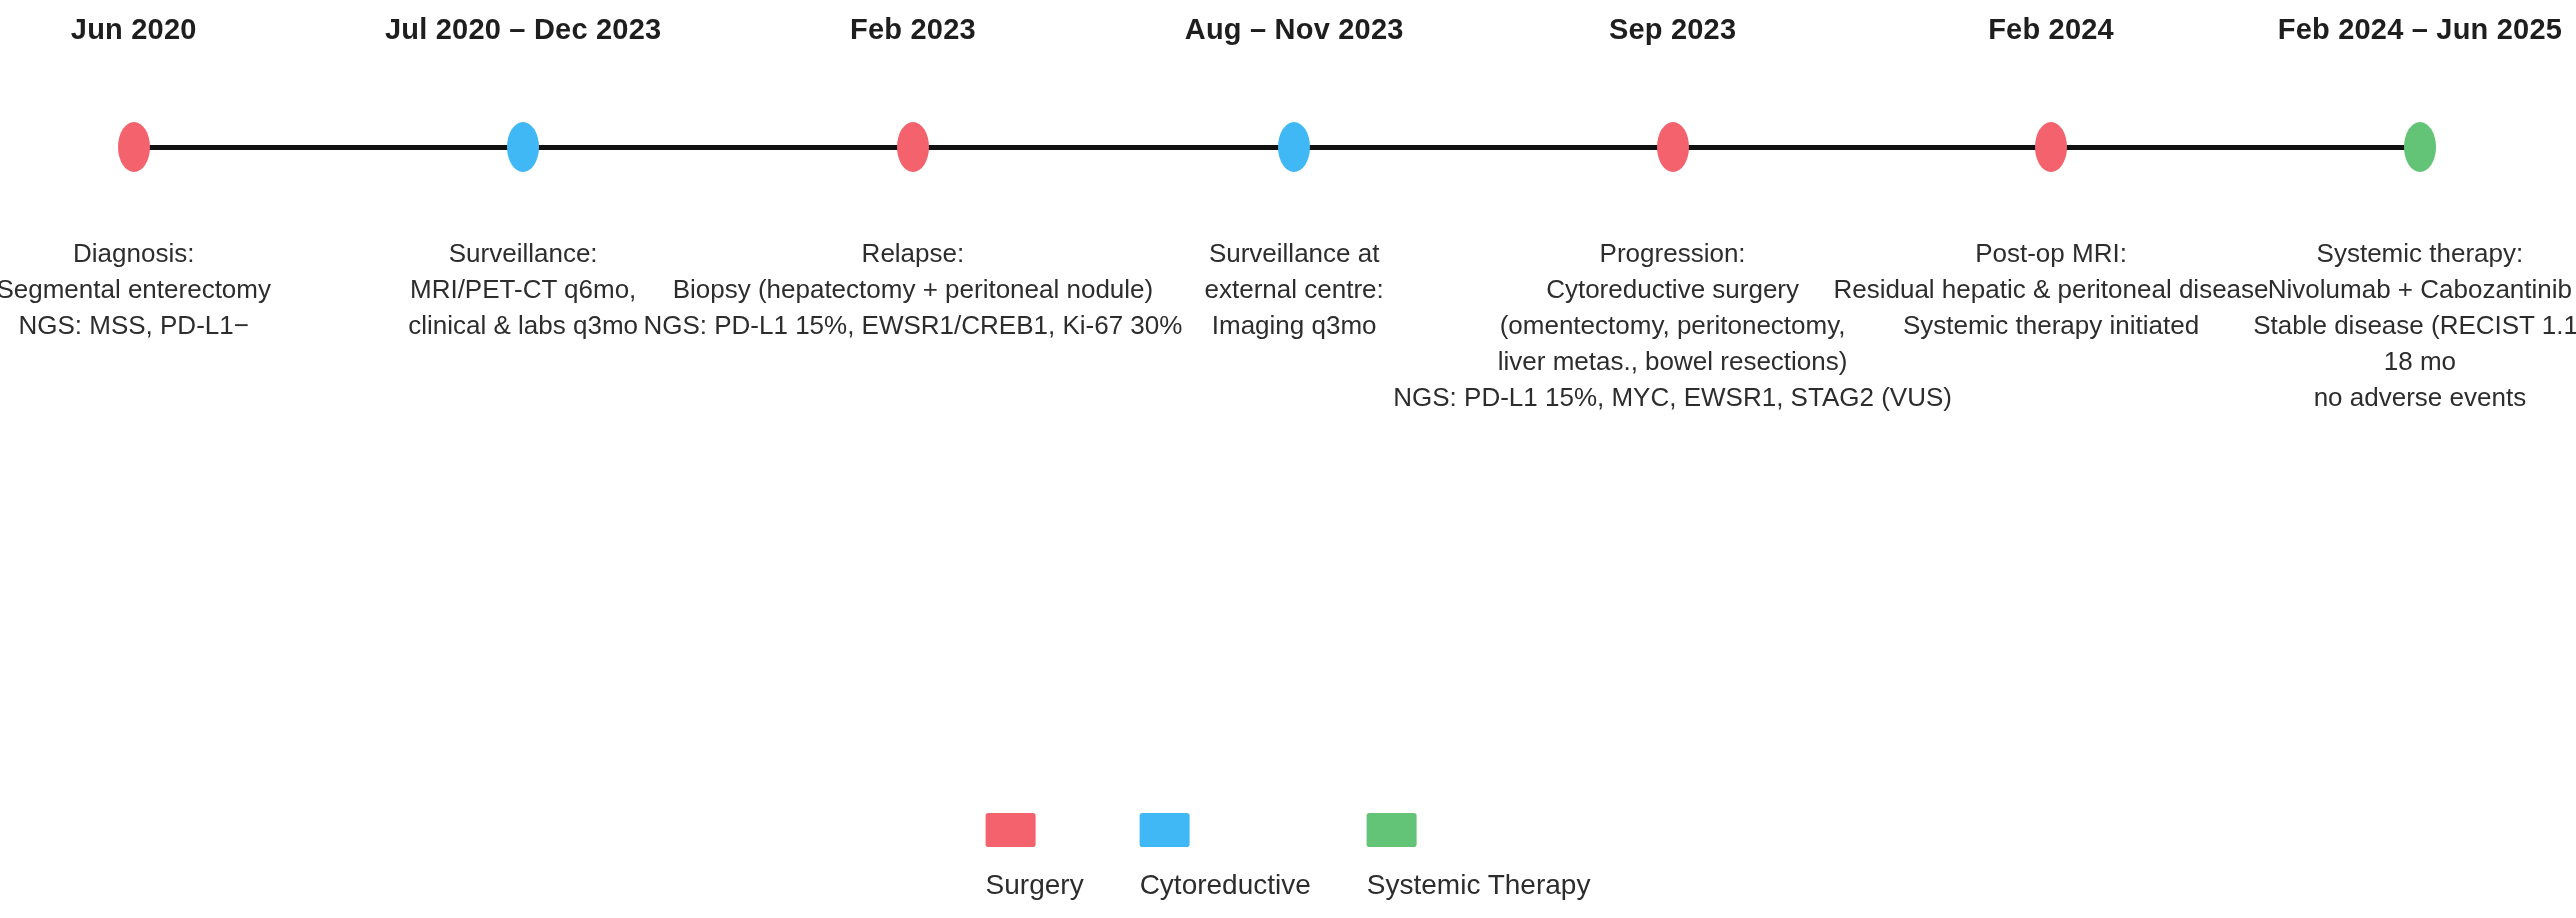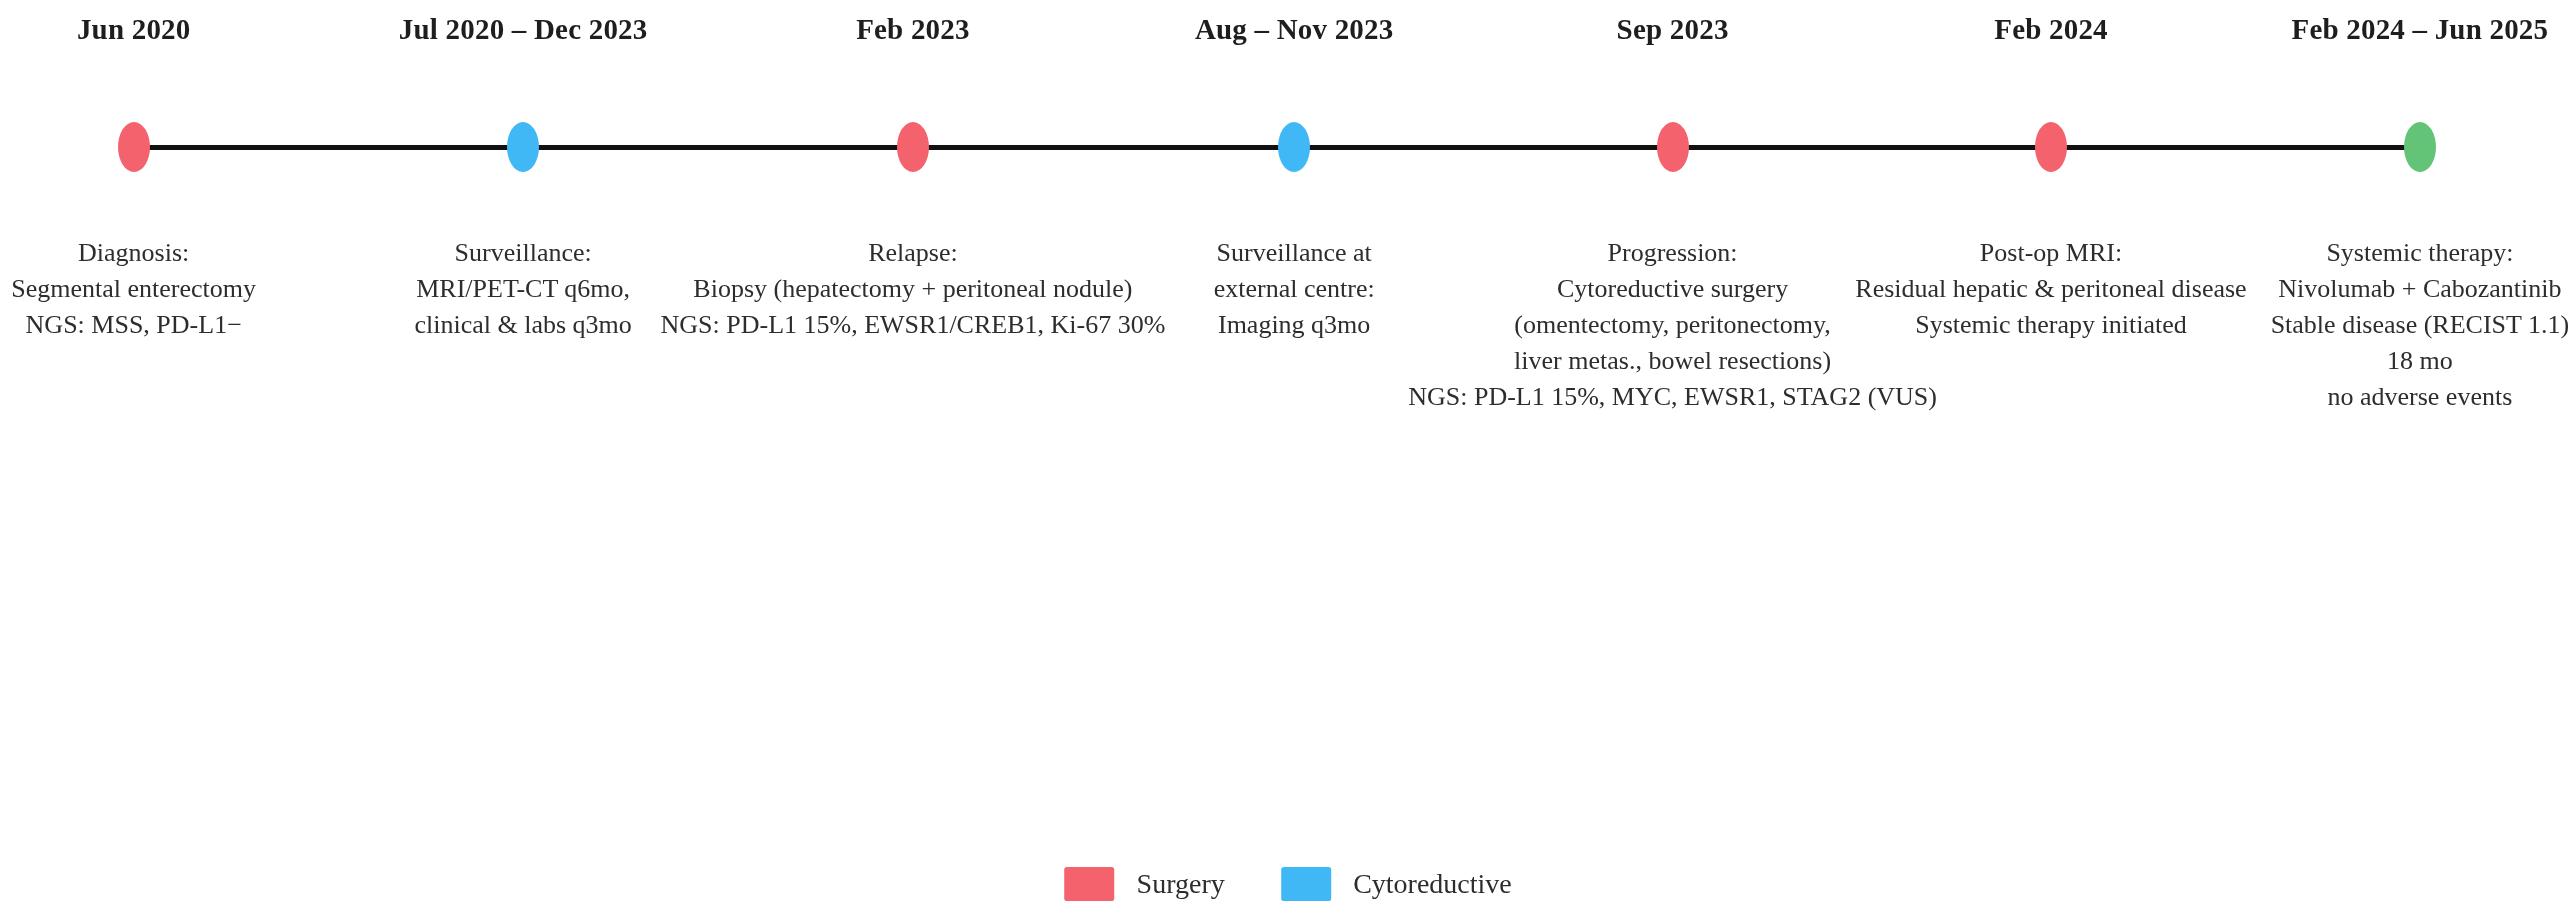--- a/index.html
+++ b/index.html
@@ -1,21 +1,21 @@
 <!DOCTYPE html>
 <html style="font-size:15px"><head>
 <meta charset="utf-8">
 <style>
   html,body{margin:0;padding:0;background:#ffffff;}
   #canvas{
     position:relative;
     width:2576px;
     height:918px;
     background:#ffffff;
-    font-family:Liberation Serif, serif;
+    font-family:Liberation Sans, sans-serif;
     overflow:hidden;
   }
   
   .axis-line{
     position:absolute;
     top:145px;
     height:4.7px;
     background:#111111;
   }
   
@@ -65,22 +65,22 @@
     position:absolute;
     bottom:17px;
     left:50%;
     transform:translateX(-50%);
     display:flex;
     align-items:center;
     gap:56px;
   }
   .legend-item{
     display:flex;
-    align-items:center;
     gap:22.4px;
+    flex-direction:column;
   }
   .legend-swatch{
     width:50px;
     height:34px;
     border-radius:2.8px;
   }
   .legend-label{
     font-size:28px;
     color:#2d2d2d;
     white-space:nowrap;
@@ -155,16 +155,20 @@
 
   <div class="legend">
     <div class="legend-item">
       <div class="legend-swatch" style="background: rgb(244, 98, 109);"></div>
       <div class="legend-label">Surgery</div>
     </div>
     <div class="legend-item">
       <div class="legend-swatch" style="background: rgb(65, 184, 246);"></div>
       <div class="legend-label">Cytoreductive</div>
     </div>
+    <div class="legend-item">
+      <div class="legend-swatch" style="background: rgb(99, 195, 118);"></div>
+      <div class="legend-label">Systemic Therapy</div>
+    </div>
   </div>
 
 </div>
 
 
 </body></html>

